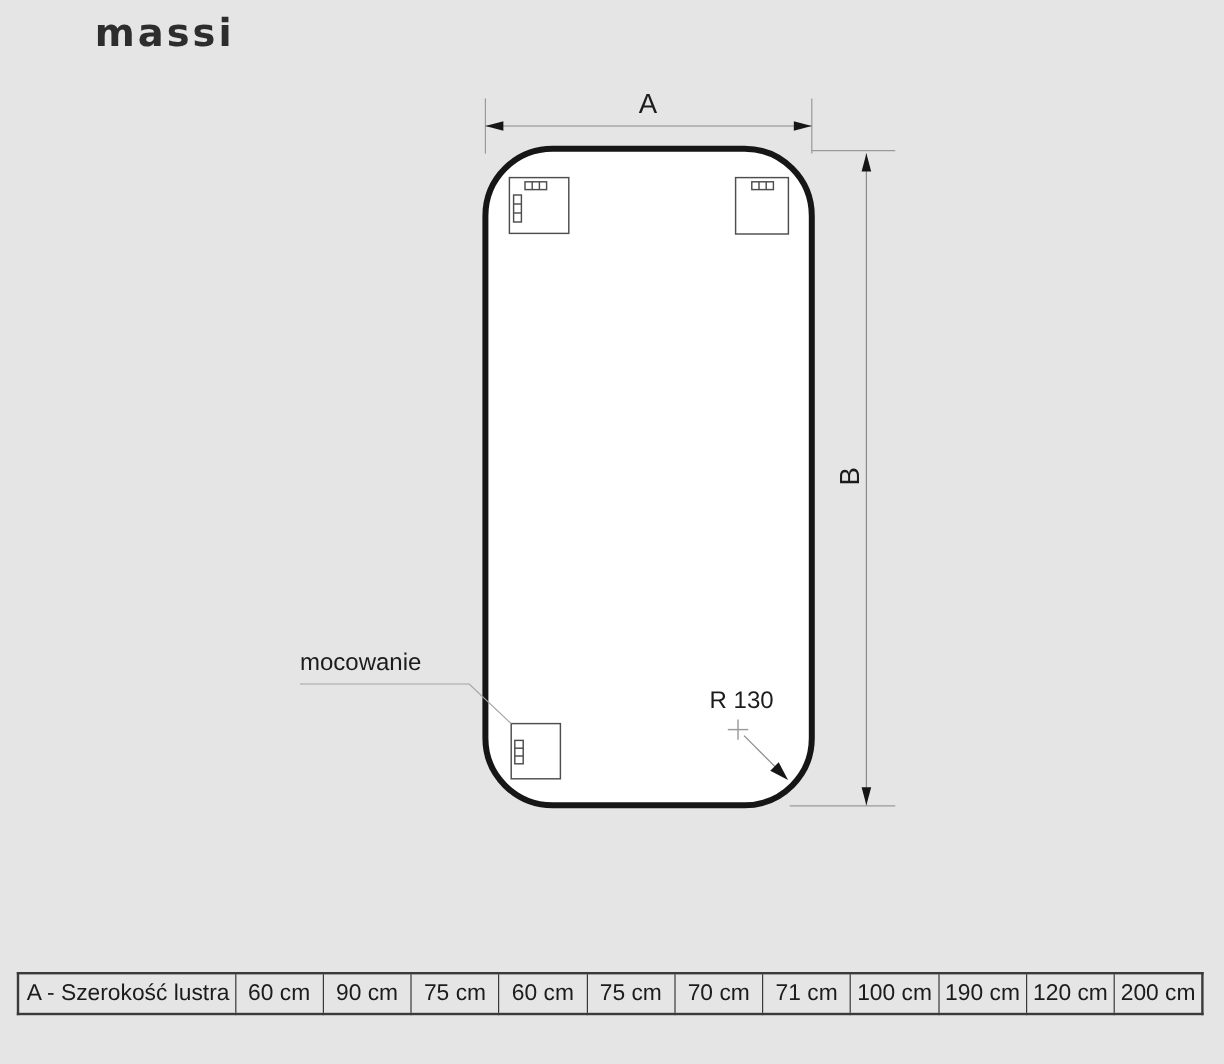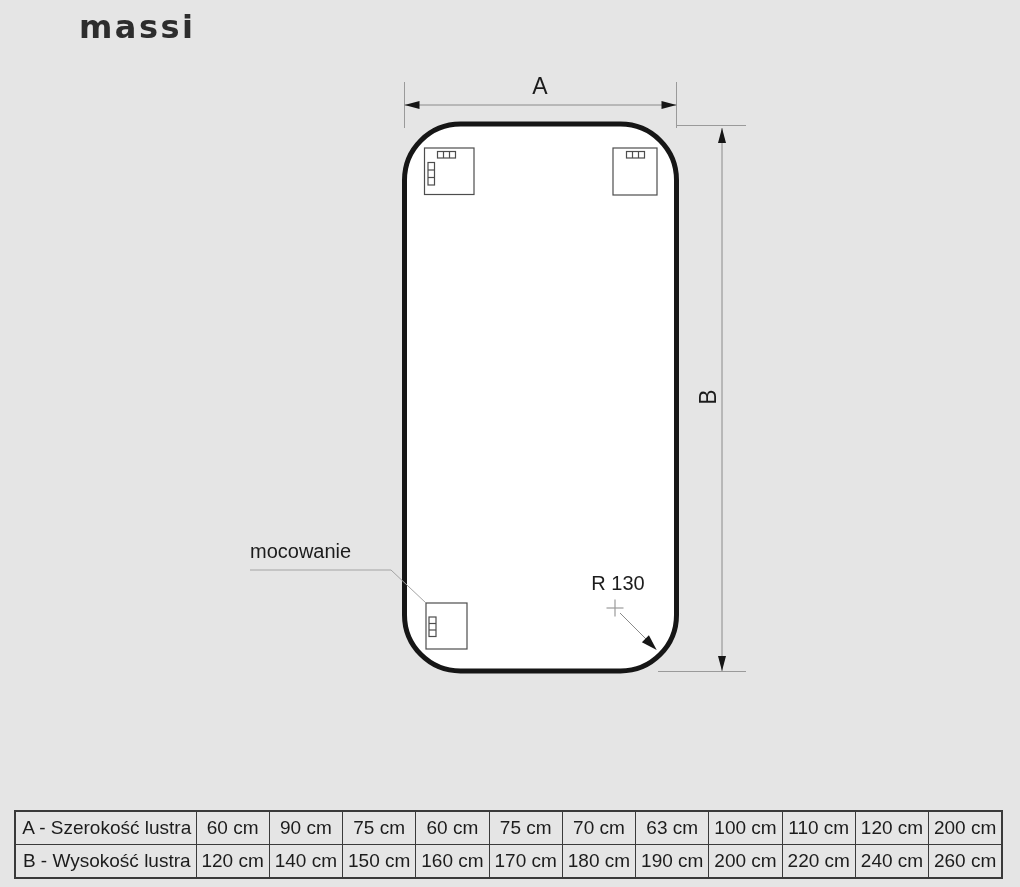--- a/index.html
+++ b/index.html
@@ -143,36 +143,22 @@
     </colgroup>
     <tbody>
       <tr>
         <td class="hdr">A - Szerokość lustra</td>
         <td>60 cm</td>
         <td>90 cm</td>
         <td>75 cm</td>
         <td>60 cm</td>
         <td>75 cm</td>
         <td>70 cm</td>
-        <td>63 cm</td>
+        <td>71 cm</td>
         <td>100 cm</td>
-        <td>110 cm</td>
+        <td>190 cm</td>
         <td>120 cm</td>
         <td>200 cm</td>
-      </tr>
-      <tr>
-        <td class="hdr">B - Wysokość lustra</td>
-        <td>120 cm</td>
-        <td>140 cm</td>
-        <td>150 cm</td>
-        <td>160 cm</td>
-        <td>170 cm</td>
-        <td>180 cm</td>
-        <td>190 cm</td>
-        <td>200 cm</td>
-        <td>220 cm</td>
-        <td>240 cm</td>
-        <td>260 cm</td>
       </tr>
     </tbody>
   </table>
 
 </div>
 
 </body></html>

